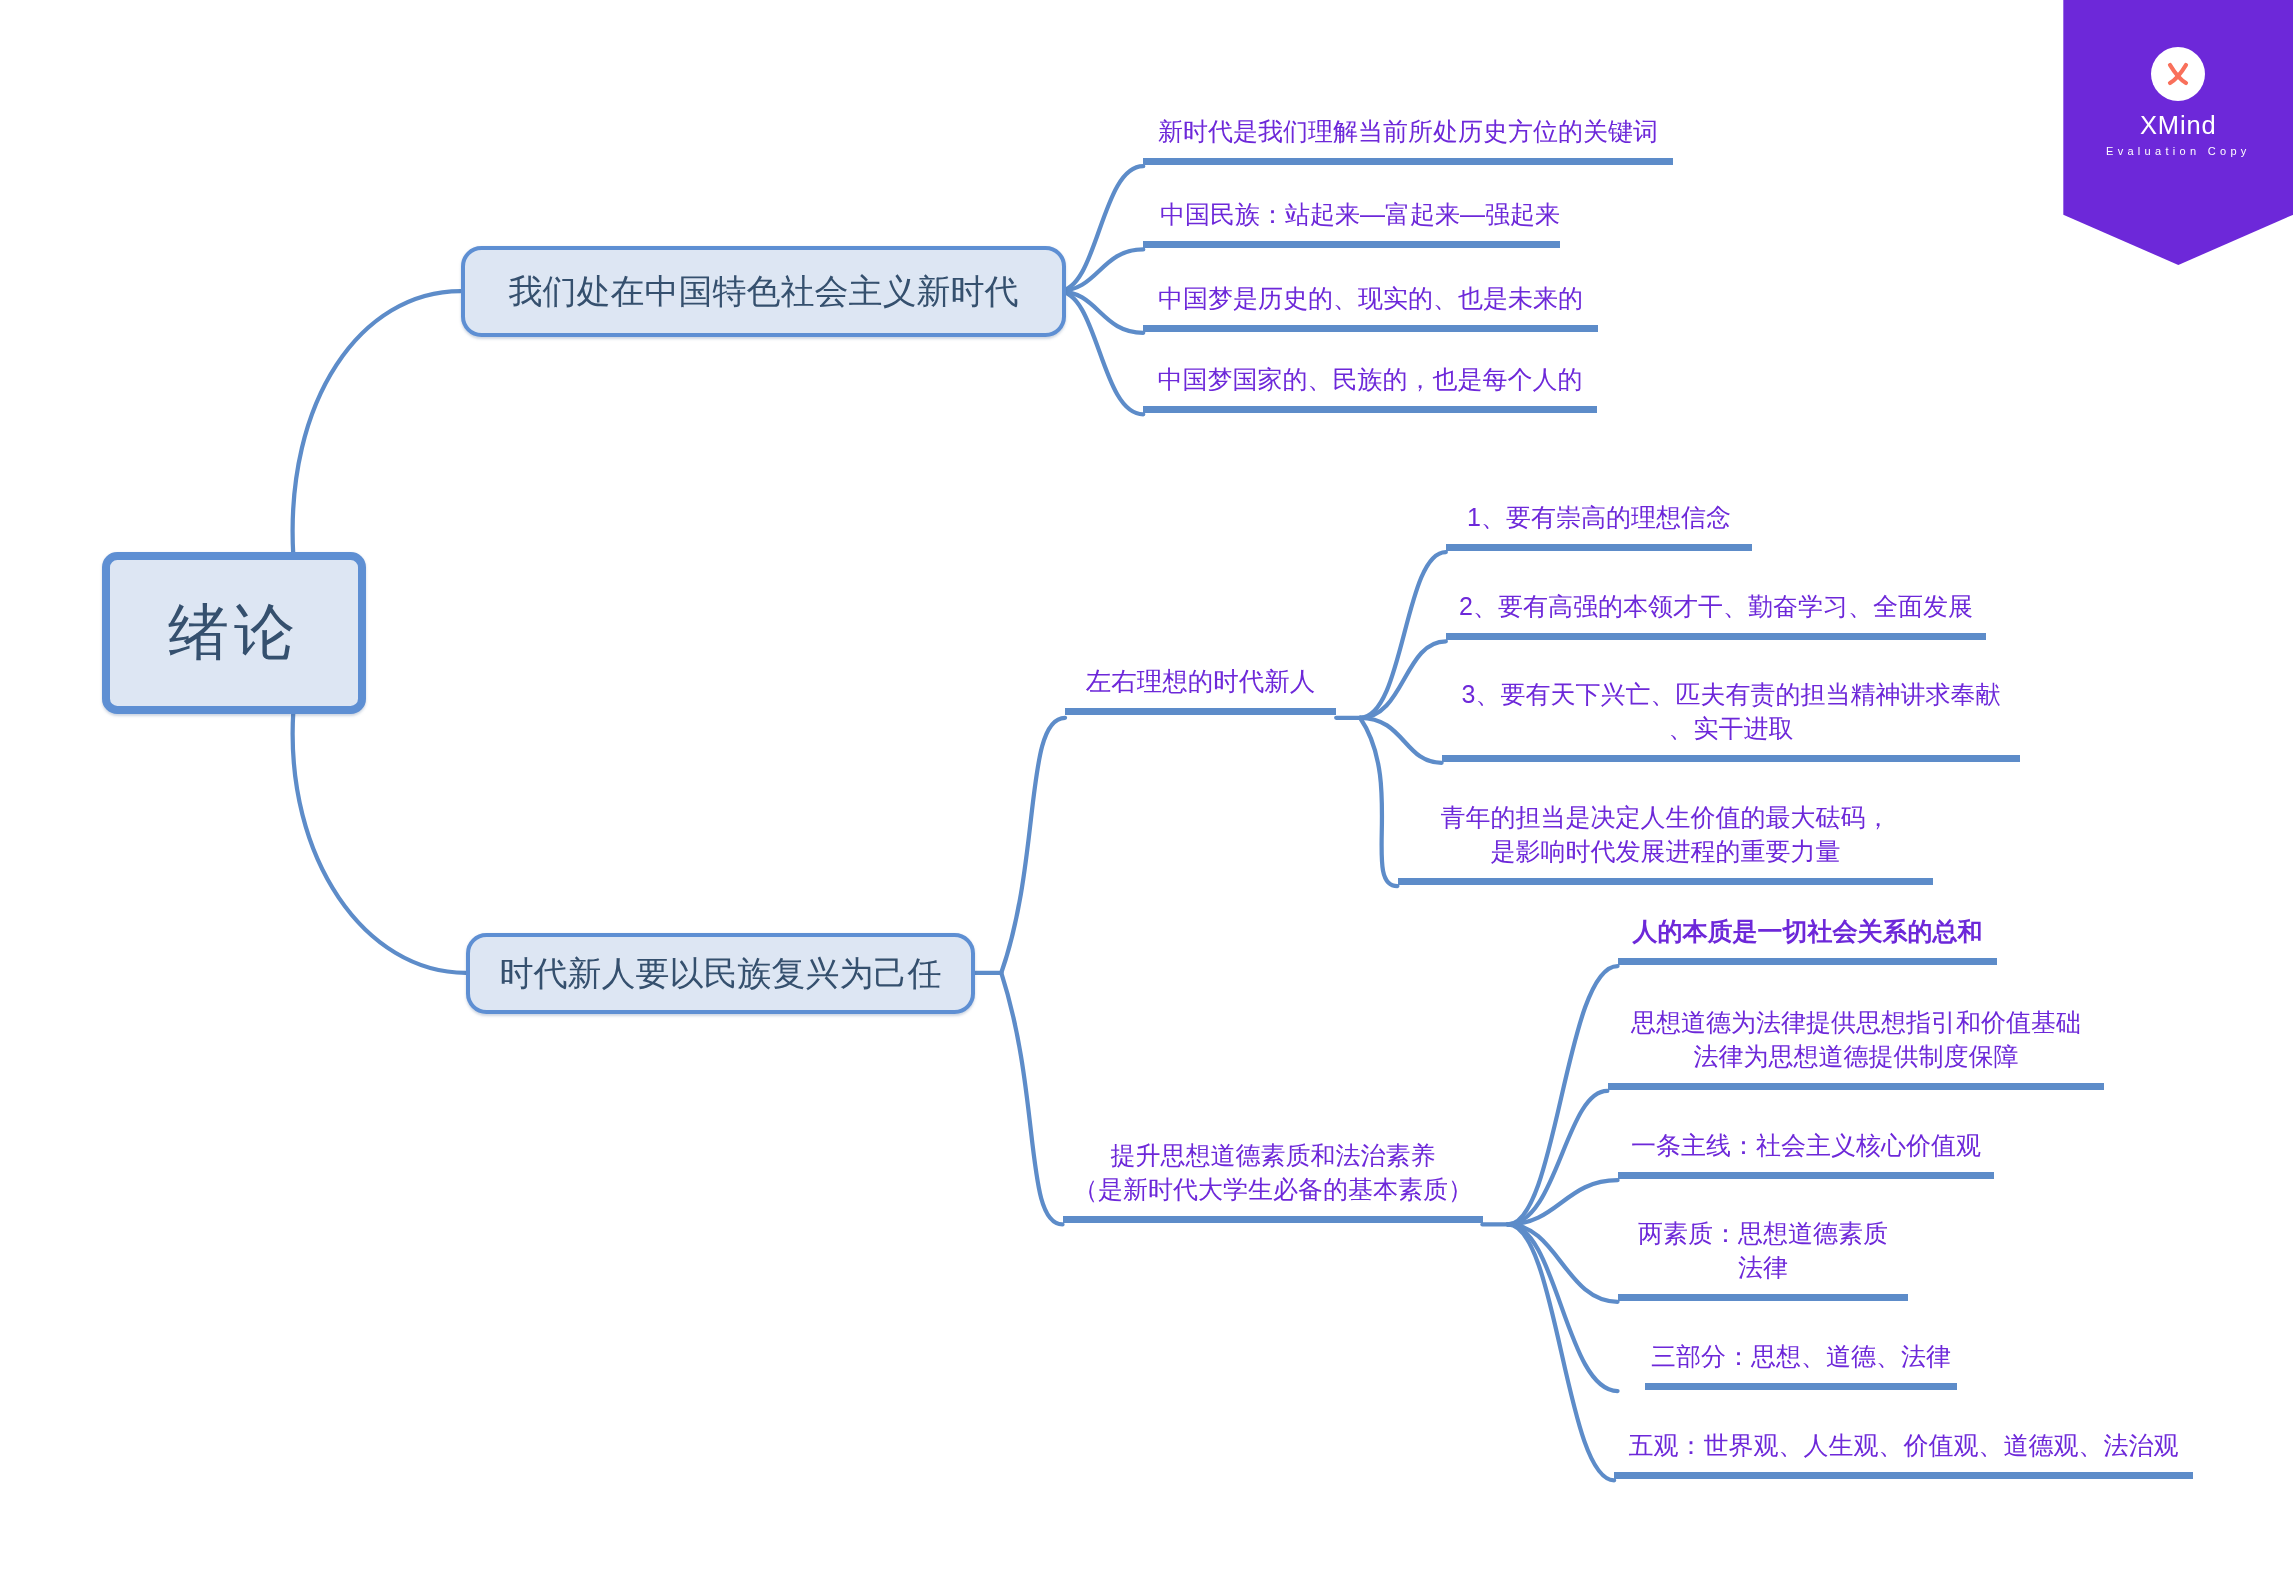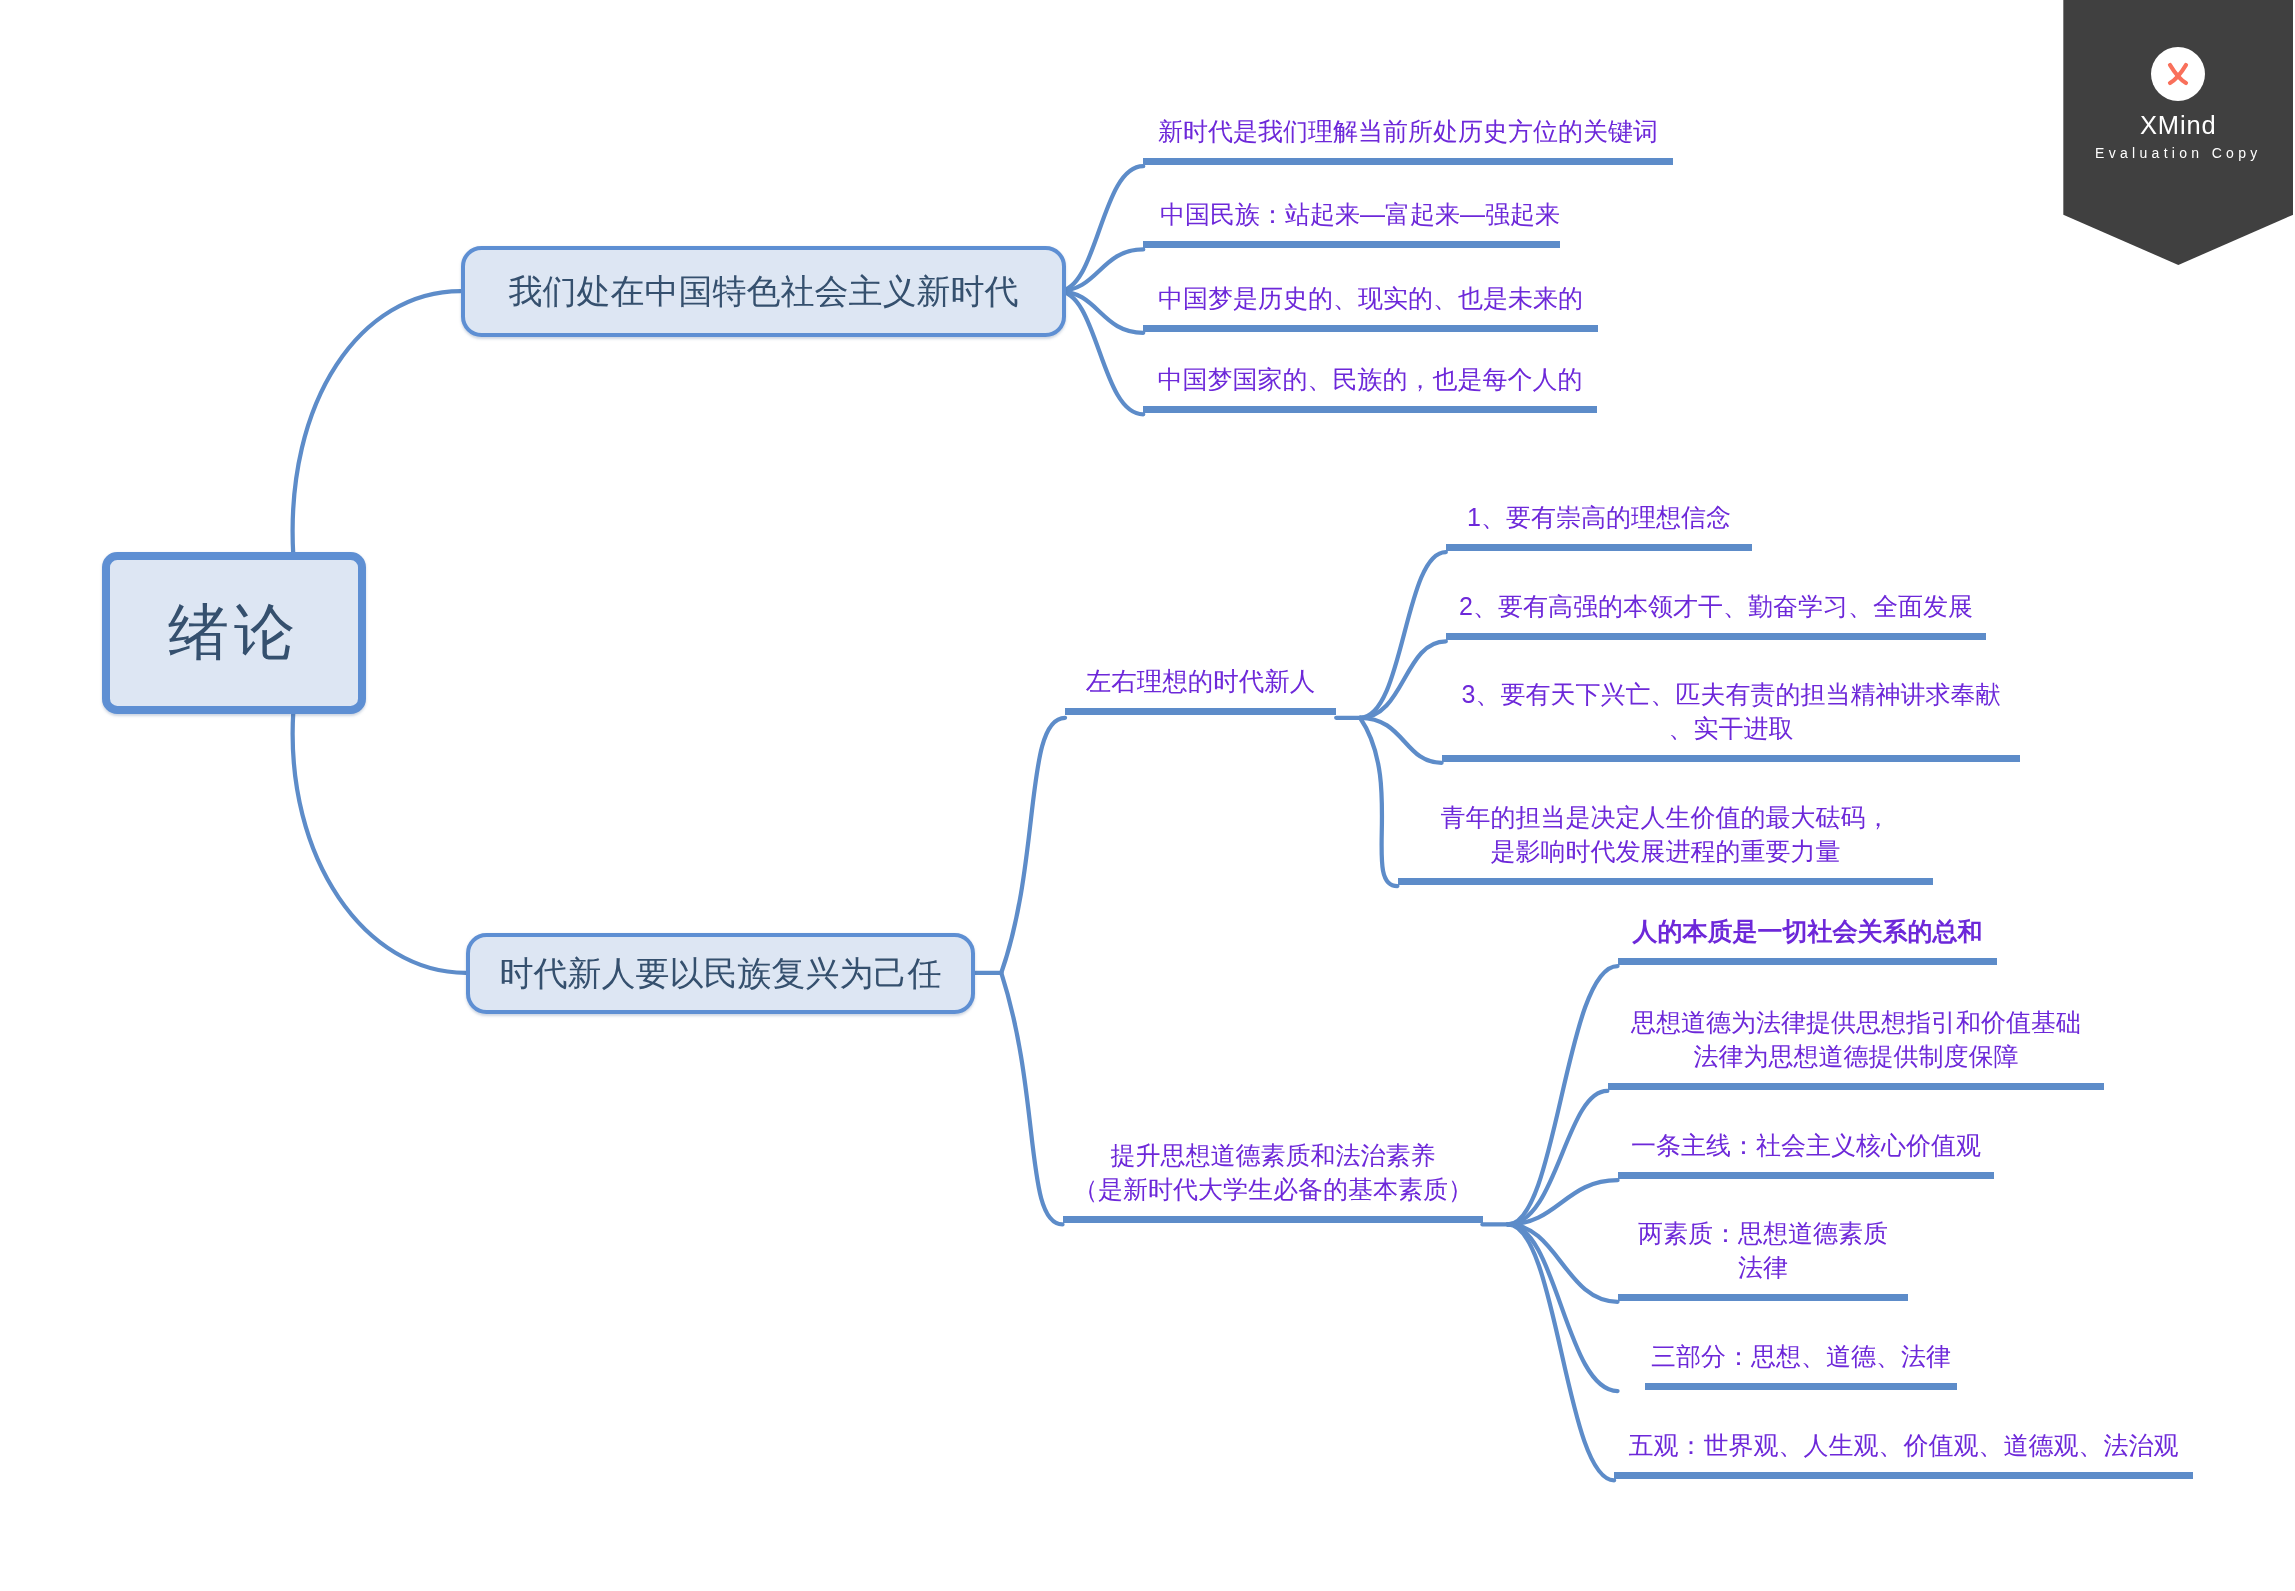--- a/index.html
+++ b/index.html
@@ -14,30 +14,30 @@
     color:#35506e;box-sizing:border-box;box-shadow:0 1.7px 2.6px rgba(60,90,140,.25);
   }
   .root-box{border-width:8.5px;border-radius:15.3px;font-size:61px;letter-spacing:5.1px;}
   .branch-box{font-size:34px;}
   .leaf{
     position:absolute;text-align:center;color:#6d28d9;font-size:25px;line-height:34px;
     border-bottom:7.7px solid #5d8cc9;padding-bottom:10.2px;box-sizing:content-box;
   }
   .sublabel{font-size:25.5px;}
   .wm{
-    position:absolute;top:0;right:1.7px;width:230px;height:265px;background:#404040;
+    position:absolute;top:0;right:1.7px;width:230px;height:265px;background:#6d28d9;
     clip-path:polygon(0 0,100% 0,100% 81%,50% 100%,0 81%);
     display:flex;flex-direction:column;align-items:center;color:#ffffff;
   }
   .wm-circle{
     margin-top:47px;width:54px;height:54px;border-radius:50%;background:#ffffff;
     display:flex;align-items:center;justify-content:center;
   }
   .wm-name{margin-top:10.2px;font-size:25.5px;font-weight:400;letter-spacing:0.9px;}
-  .wm-edition{margin-top:5.1px;font-size:14px;letter-spacing:4.3px;white-space:nowrap;}
+  .wm-edition{margin-top:5.1px;font-size:11px;letter-spacing:4.3px;white-space:nowrap;}
 </style>
 </head>
 <body>
 
 <svg id="wires" viewBox="0 0 2700 1872" fill="none" stroke="#5d8cc9" stroke-width="5" stroke-linecap="round">
 
   <path d="M345 652 C335 470 425 342 542 342"></path>
   <path d="M345 838 C335 1010 430 1144 548 1144"></path>
 
   <path d="M1214 342 L1245 342"></path>

